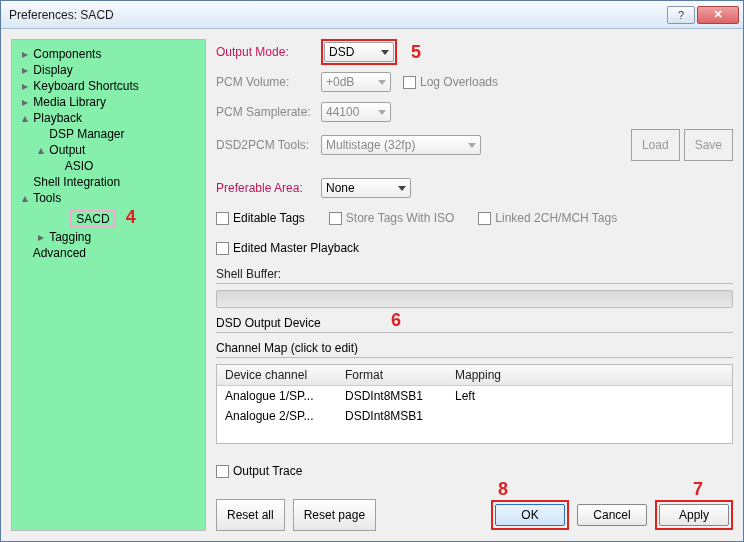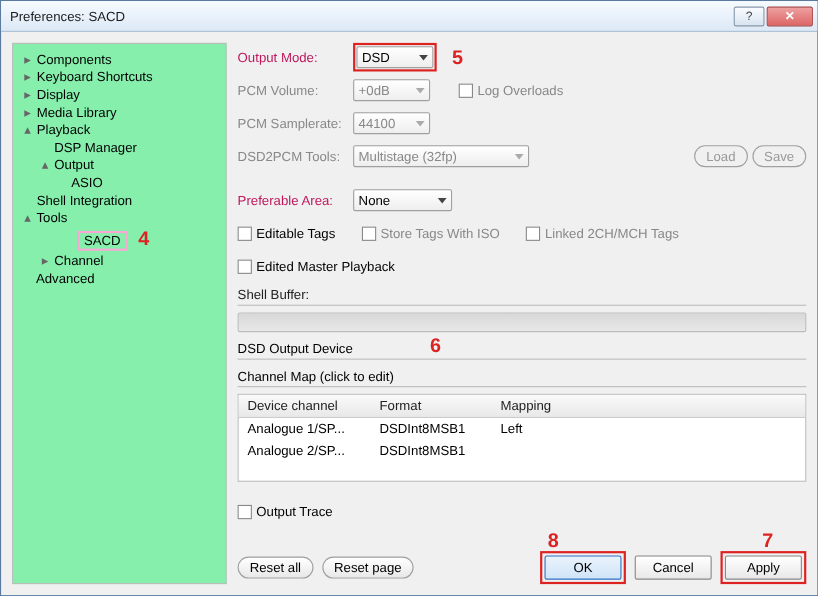--- a/index.html
+++ b/index.html
@@ -21,21 +21,21 @@
   .row .lab { width: 105px; color: #be185d; }
   .row .lab.dis { color: #888; }
   .select, .sel-wide { height: 20px; border: 1px solid #a0a0a0; background: linear-gradient(#fff,#eee); padding: 0 4px; display: flex; align-items: center; justify-content: space-between; border-radius: 2px; }
   .select { width: 70px; }
   .select .arrow, .sel-wide .arrow { width: 0; height: 0; border-left: 4px solid transparent; border-right: 4px solid transparent; border-top: 5px solid #444; margin-left:4px; }
   .select.dis, .ckbox.dis .lab, .dis { color: #888; }
   .select.dis .arrow { border-top-color: #aaa; }
   .redbox { border: 2px solid #d22; }
   .ckbox { display: flex; align-items: center; gap: 4px; }
   .ckbox .sq { width: 13px; height: 13px; border: 1px solid #888; background: #fff; }
-  .btn-small { height: 20px; border: 1px solid #a0a0a0; border-radius: 10px; padding: 0 10px; background: linear-gradient(#fff,#e8e8e8); display: inline-flex; align-items: center; }
+  .btn-small { height: 32px; border: 1px solid #a0a0a0; border-radius: 0; padding: 0 10px; background: linear-gradient(#fff,#e8e8e8); display: inline-flex; align-items: center; }
   .btn-small.dis { color: #999; background: #f0f0f0; }
   .section-lab { color: #222; margin-top: 6px; }
   .hr { height: 1px; background: #bcbcbc; margin: 2px 0 6px 0; }
   .slider { height: 18px; background: linear-gradient(#d8d8d8,#e8e8e8); border: 1px solid #bcbcbc; border-radius: 2px; margin-top: 2px; }
   .group { margin-top: 8px; }
   .dsd-row { display: flex; gap: 6px; align-items: center; border: 3px solid #d22; padding: 4px; }
   .sel-wide { flex: 1; }
   .table { border: 1px solid #bcbcbc; background: #fff; margin-top: 4px; height: 80px; }
   .thead { display: flex; background: linear-gradient(#fafafa,#e8e8e8); border-bottom: 1px solid #ccc; }
   .th, .td { padding: 3px 8px; }
@@ -57,31 +57,31 @@
   <div class="titlebar">
     <span class="title">Preferences: SACD</span>
     <div class="btns">
       <div class="btn">?</div>
       <div class="btn close">✕</div>
     </div>
   </div>
   <div class="content">
     <div class="tree" id="tree">
         <div class="tree-item" style="padding-left: 4px;"><span class="sym">▸</span> <span class="lbl">Components</span></div>
+        <div class="tree-item" style="padding-left: 4px;"><span class="sym">▸</span> <span class="lbl">Display</span></div>
         <div class="tree-item" style="padding-left: 4px;"><span class="sym">▸</span> <span class="lbl">Keyboard Shortcuts</span></div>
-        <div class="tree-item" style="padding-left: 4px;"><span class="sym">▸</span> <span class="lbl">Display</span></div>
         <div class="tree-item" style="padding-left: 4px;"><span class="sym">▸</span> <span class="lbl">Media Library</span></div>
         <div class="tree-item" style="padding-left: 4px;"><span class="sym">▴</span> <span class="lbl">Playback</span></div>
         <div class="tree-item" style="padding-left: 20px;"><span class="sym">&nbsp;</span> <span class="lbl">DSP Manager</span></div>
         <div class="tree-item" style="padding-left: 20px;"><span class="sym">▴</span> <span class="lbl">Output</span></div>
         <div class="tree-item" style="padding-left: 36px;"><span class="sym">&nbsp;</span> <span class="lbl">ASIO</span></div>
         <div class="tree-item" style="padding-left: 4px;"><span class="sym">&nbsp;</span> <span class="lbl">Shell Integration</span></div>
         <div class="tree-item" style="padding-left: 4px;"><span class="sym">▴</span> <span class="lbl">Tools</span></div>
         <div class="tree-item sel" style="padding-left: 20px;"><span class="sym">&nbsp;</span> <span class="lbl">SACD</span><span class="annon" style="position: static; margin-left: 10px;">4</span></div>
-        <div class="tree-item" style="padding-left: 20px;"><span class="sym">▸</span> <span class="lbl">Channel</span></div>
+        <div class="tree-item" style="padding-left: 20px;"><span class="sym">▸</span> <span class="lbl">Tagging</span></div>
         <div class="tree-item" style="padding-left: 4px;"><span class="sym">&nbsp;</span> <span class="lbl">Advanced</span></div>
       </div>
 
     <div class="rightpane">
       <div class="form">
 
         <div class="row">
           <span class="lab">Output Mode:</span>
           <span class="redbox" style="padding:1px;">
               <span class="select">
@@ -91,21 +91,21 @@
             </span>
           <span class="annon" style="position:static; margin-left:14px;">5</span>
         </div>
 
         <div class="row">
           <span class="lab dis">PCM Volume:</span>
           <span class="select dis">
               <span>+0dB</span>
               <span class="arrow"></span>
             </span>
-          <div class="ckbox dis" style="margin-left:26px;">
+          <div class="ckbox dis" style="margin-left:12px;">
             <div class="sq"></div>
               <span class="lab" style="width:auto">Log Overloads</span>
           </div>
         </div>
 
         <div class="row">
           <span class="lab dis">PCM Samplerate:</span>
           <span class="select dis">
               <span>44100</span>
               <span class="arrow"></span>

